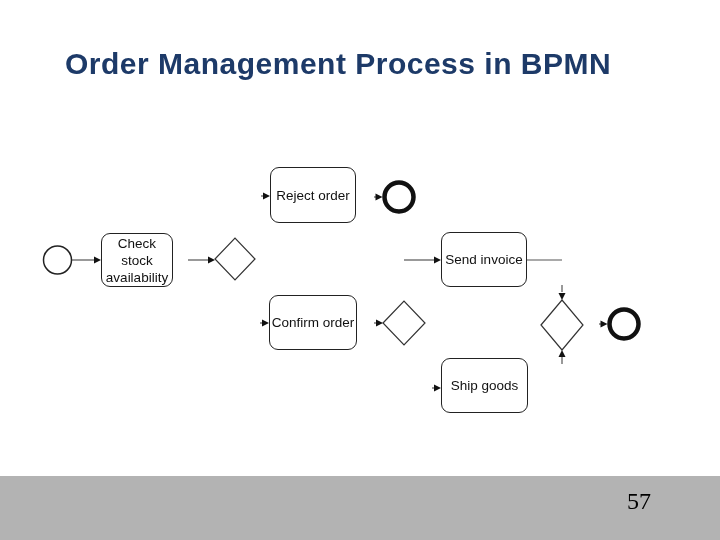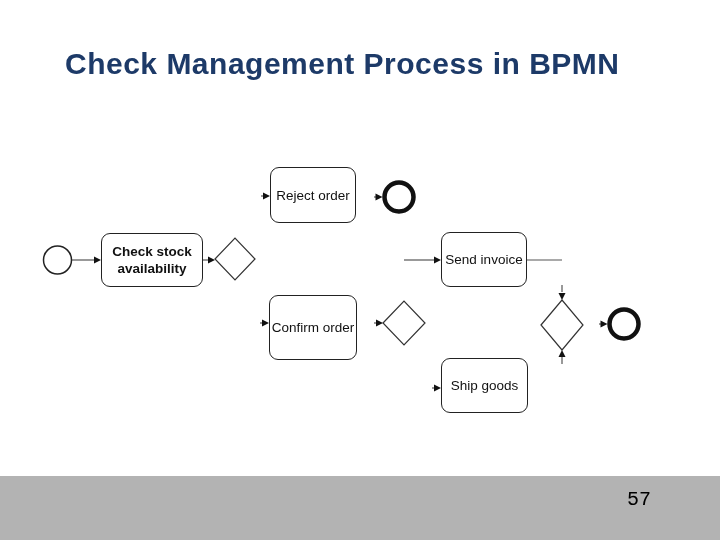--- a/index.html
+++ b/index.html
@@ -34,48 +34,48 @@
     align-items: center;
     justify-content: center;
     text-align: center;
     font-size: 13.5px;
     line-height: 17px;
     color: #111111;
     padding: 4px 3px;
   }
   .task.nowrap { white-space: nowrap; }
 
-  .task-check-stock   { left: 101px; top: 233px; width: 102px; height: 54px; font-weight: bold; }
+  .task-check-stock   { left: 101px; top: 233px; width: 72px; height: 54px; }
   .task-reject-order  { left: 270px; top: 167px; width: 86px; height: 56px; }
-  .task-confirm-order { left: 269px; top: 295px; width: 88px; height: 65px; }
+  .task-confirm-order { left: 269px; top: 295px; width: 88px; height: 55px; }
   .task-send-invoice  { left: 441px; top: 232px; width: 86px; height: 55px; text-align: center; }
   .task-ship-goods    { left: 441px; top: 358px; width: 87px; height: 55px; }
 
   .footer-bar {
     position: absolute;
     left: 0; top: 476px;
     width: 720px; height: 64px;
     background: #b3b3b3;
     z-index: 3;
   }
   .page-number {
     position: absolute;
     left: 627px; top: 488px;
     z-index: 4;
-    font-family: Liberation Mono, monospace;
-    font-size: 20px;
+    font-family: Liberation Serif, serif;
+    font-size: 24px;
     color: #000000;
   }
 </style>
 </head>
 <body>
 
 <div class="slide">
 
-  <div class="title">Check Management Process in BPMN</div>
+  <div class="title">Order Management Process in BPMN</div>
 
   <svg class="diagram-svg" width="720" height="476" viewBox="0 0 720 476">
 
     <circle cx="57.5" cy="260" r="14" fill="#ffffff" stroke="#222222" stroke-width="1.5"></circle>
 
     <g>
       <line x1="72" y1="260" x2="95" y2="260" stroke="#555555" stroke-width="1.2"></line>
       <polygon points="101,260 94,256.5 94,263.5" fill="#111111"></polygon>
     </g>
 

